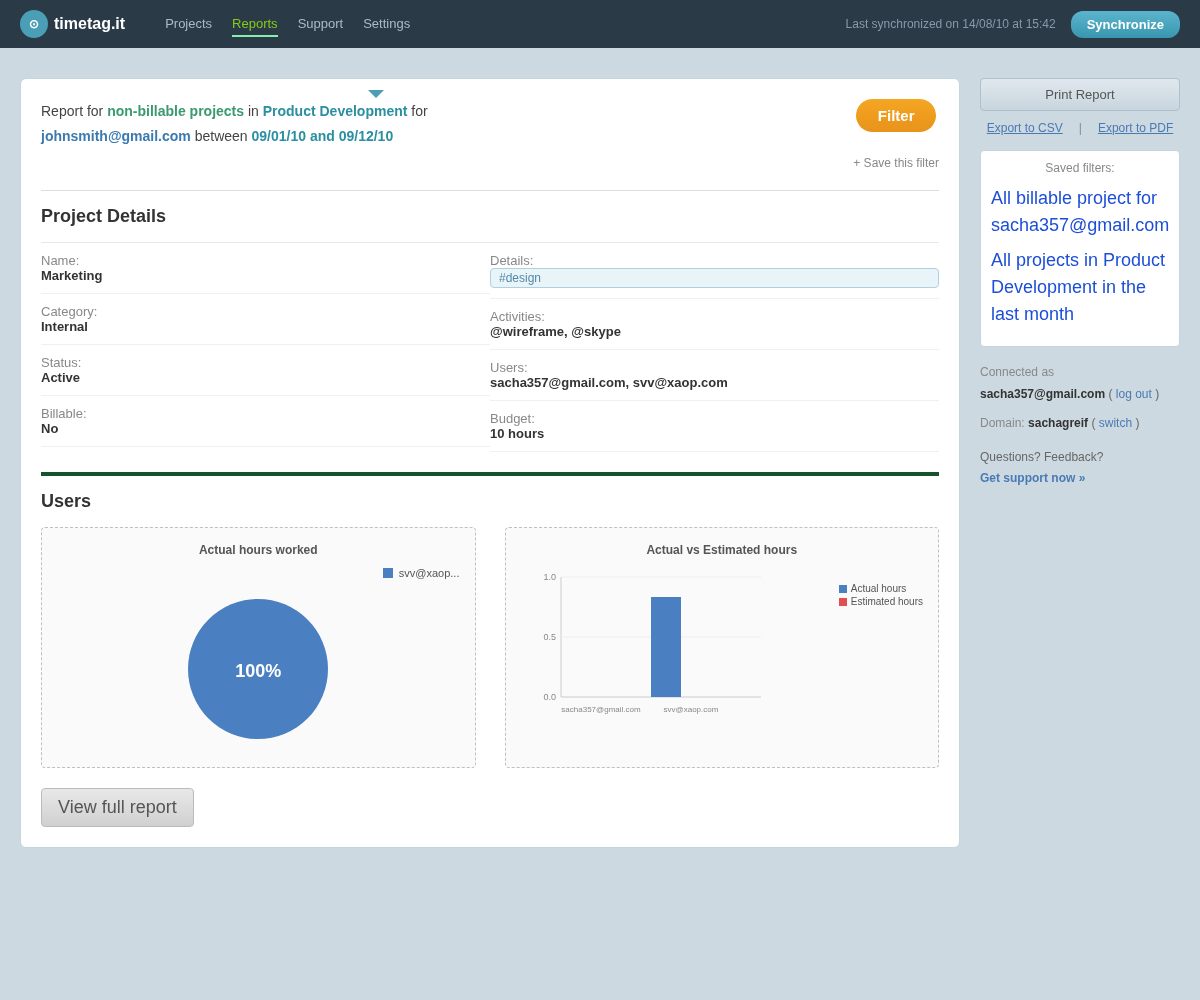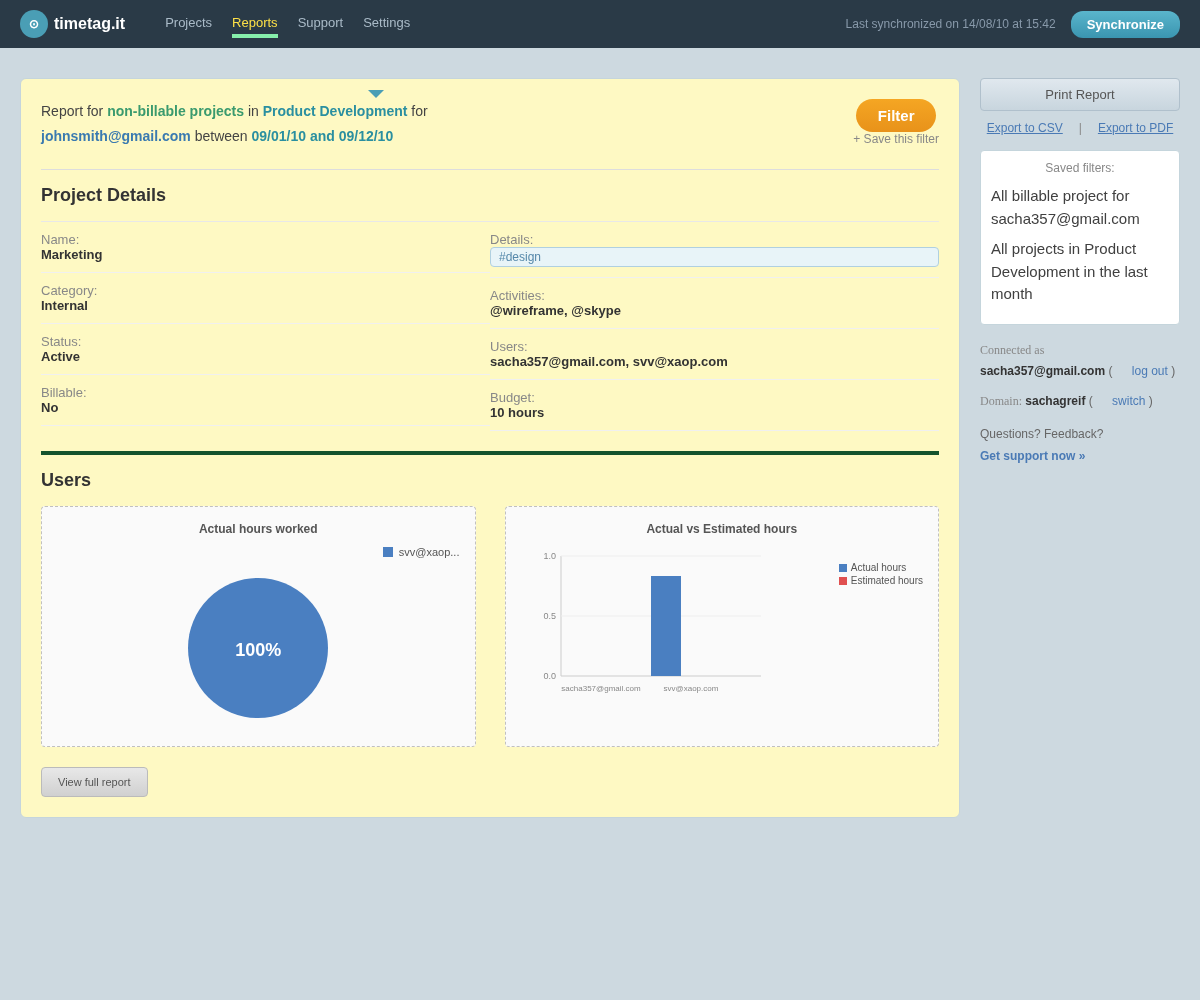--- a/index.html
+++ b/index.html
@@ -44,22 +44,22 @@
       margin-left: 10px;
     }
     .nav-link {
       color: #aabbc8;
       text-decoration: none;
       font-size: 13px;
       padding: 4px 0;
       cursor: pointer;
     }
     .nav-link.active {
-      color: #fde047;
-      border-bottom: 4px solid #86efac;
+      color: #84cc16;
+      border-bottom: 2px solid #86efac;
     }
     .header-right {
       margin-left: auto;
       display: flex;
       align-items: center;
       gap: 15px;
       justify-content: center;
     }
     .sync-text {
       color: #8899aa;
@@ -80,21 +80,21 @@
     #main-content {
       display: flex;
       padding: 30px 20px;
       gap: 20px;
       max-width: 1200px;
     }
 
     
     #report-panel {
       flex: 1;
-      background: #fef9c3;
+      background: #ffffff;
       border-radius: 6px;
       border: 1px solid #c5d5dc;
       padding: 20px;
     }
 
     
     #report-header {
       display: flex;
       align-items: flex-start;
       justify-content: space-between;
@@ -106,21 +106,21 @@
       line-height: 1.8;
     }
     .highlight-green { color: #3a9a6e; font-weight: bold; }
     .highlight-blue { color: #3a7ab0; font-weight: bold; }
     .highlight-teal { color: #2a8fa0; font-weight: bold; }
 
     #filter-area {
       display: flex;
       flex-direction: column;
       align-items: center;
-      gap: 0;
+      gap: 24px;
     }
     #filter-button {
       background: linear-gradient(to bottom, #f5a623, #e8921a);
       color: white;
       border: none;
       border-radius: 20px;
       padding: 8px 22px;
       font-size: 15px;
       font-weight: bold;
       cursor: pointer;
@@ -259,21 +259,21 @@
     .bar-legend-dot-blue { width: 8px; height: 8px; background: #4a7fc1; display: inline-block; }
     .bar-legend-dot-red { width: 8px; height: 8px; background: #e05050; display: inline-block; }
 
     #view-full-report {
       margin-top: 20px;
       background: linear-gradient(to bottom, #e8e8e8, #d0d0d0);
       color: #555;
       border: 1px solid #bbb;
       border-radius: 4px;
       padding: 8px 16px;
-      font-size: 11px;
+      font-size: 18px;
       cursor: pointer;
     }
 
     
     #sidebar {
       width: 200px;
       flex-shrink: 0;
     }
     #print-report-btn {
       width: 100%;
@@ -307,41 +307,39 @@
       padding: 10px;
       margin-bottom: 15px;
     }
     .saved-filters-title {
       font-size: 12px;
       color: #888;
       margin-bottom: 10px;
       text-align: center;
     }
     .saved-filter-item {
-      font-size: 15px;
-      color: #404040;
+      font-size: 18px;
+      color: #1d4ed8;
       cursor: pointer;
       line-height: 1.5;
       margin-bottom: 8px;
     }
 
     #sidebar-info {
       font-size: 12px;
       color: #666;
       line-height: 1.8;
     }
     .info-link {
       color: #4a7ab5;
       cursor: pointer;
       text-decoration: none;
-      margin-left: 16px;
     }
     .info-label {
       color: #888;
-      font-family: Liberation Serif, serif;
     }
     .info-value {
       color: #333;
       font-weight: bold;
     }
     .support-link {
       color: #4a7ab5;
       cursor: pointer;
       font-weight: bold;
       text-decoration: none;

